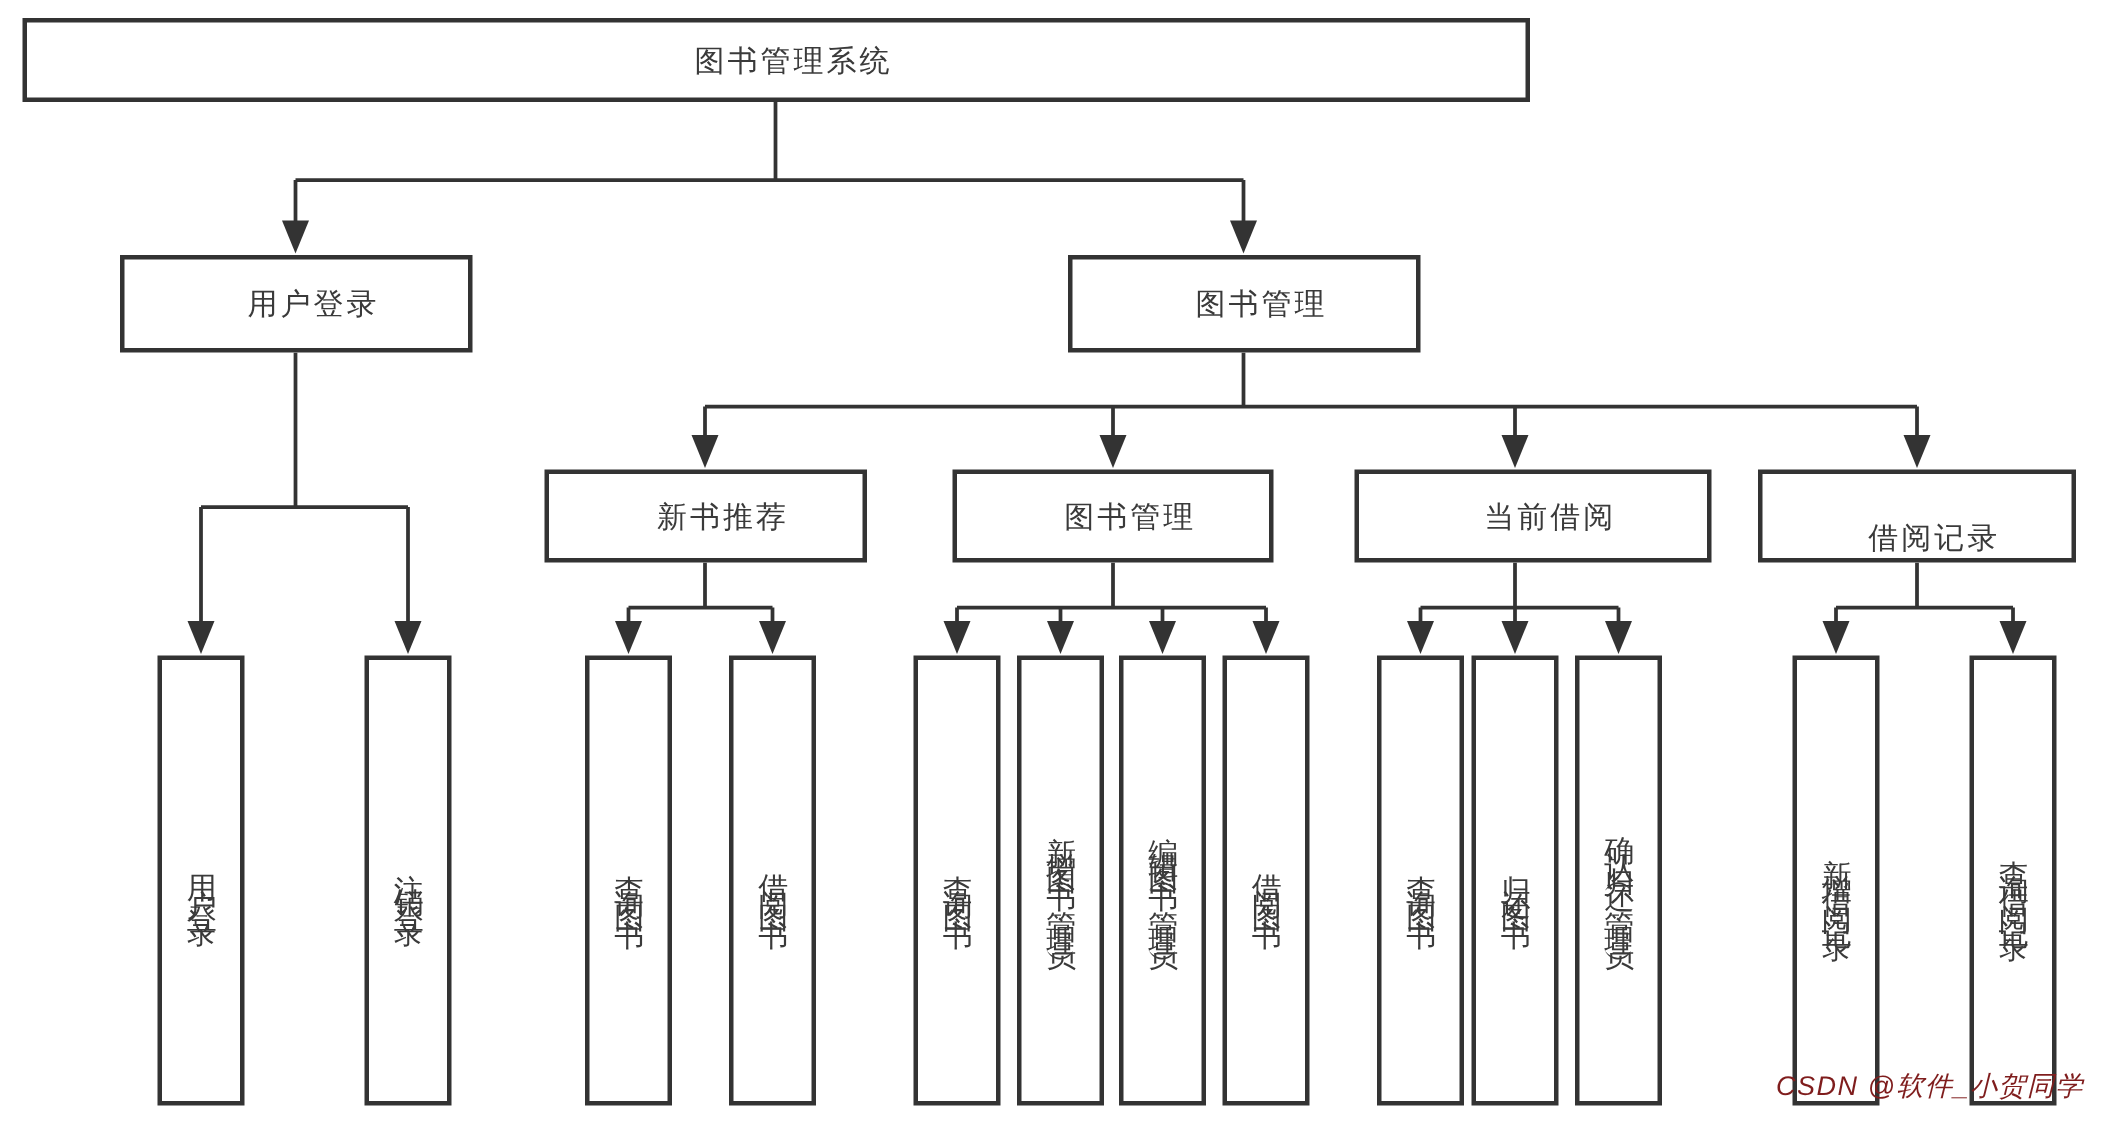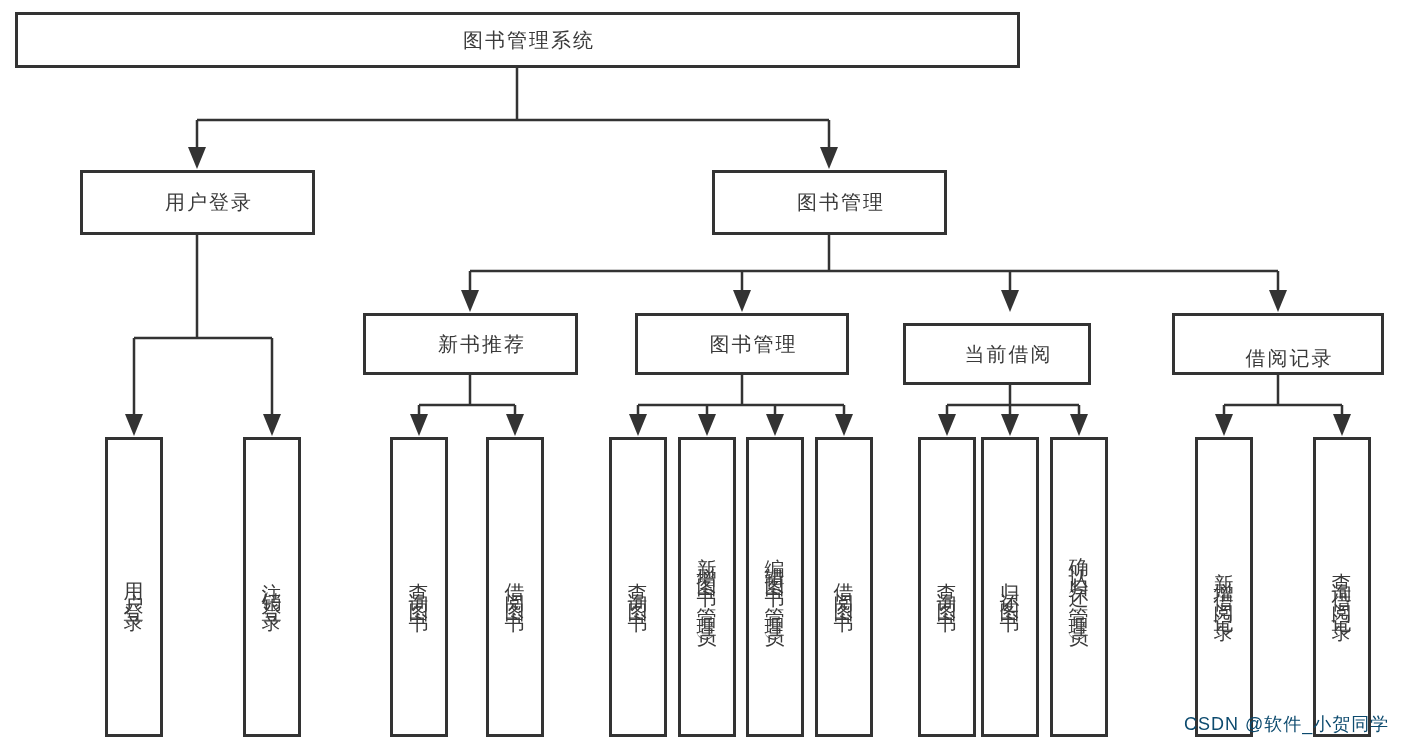--- a/index.html
+++ b/index.html
@@ -29,23 +29,24 @@
     line-height:1.1;
     font-size:20px;
     color:#3a3a3a;
   }
   .watermark{
     position:absolute;
     left:1184px;
     top:712px;
     z-index:3;
     font-size:18px;
-    color:#0c4a6e;
+    color:#7f1d1d;
     letter-spacing:1px;
     white-space:nowrap;
+    font-style:italic;
   }
 </style>
 </head>
 <body>
 
 <div class="stage">
 
   <svg class="wires" width="1405" height="747" viewBox="0 0 1405 747">
     <g stroke="#333333" stroke-width="2.5" fill="none">
 
@@ -96,21 +97,21 @@
   <div class="node" style="left:712px;top:170px;width:235px;height:65px;">
     <span>图书管理</span>
   </div>
 
   <div class="node" style="left:363px;top:313px;width:215px;height:62px;">
     <span>新书推荐</span>
   </div>
   <div class="node" style="left:635px;top:313px;width:214px;height:62px;">
     <span>图书管理</span>
   </div>
-  <div class="node" style="left:903px;top:313px;width:188px;height:62px;margin-top:10px;">
+  <div class="node" style="left:903px;top:313px;width:238px;height:62px;">
     <span>当前借阅</span>
   </div>
   <div class="node" style="left:1172px;top:313px;width:212px;height:62px;align-items:flex-end;">
     <span>借阅记录</span>
   </div>
 
   <div class="node leaf" style="left:105px;top:437px;width:58px;height:300px;">
     <span class="vtext">用户登录</span>
   </div>
   <div class="node leaf" style="left:243px;top:437px;width:58px;height:300px;">

